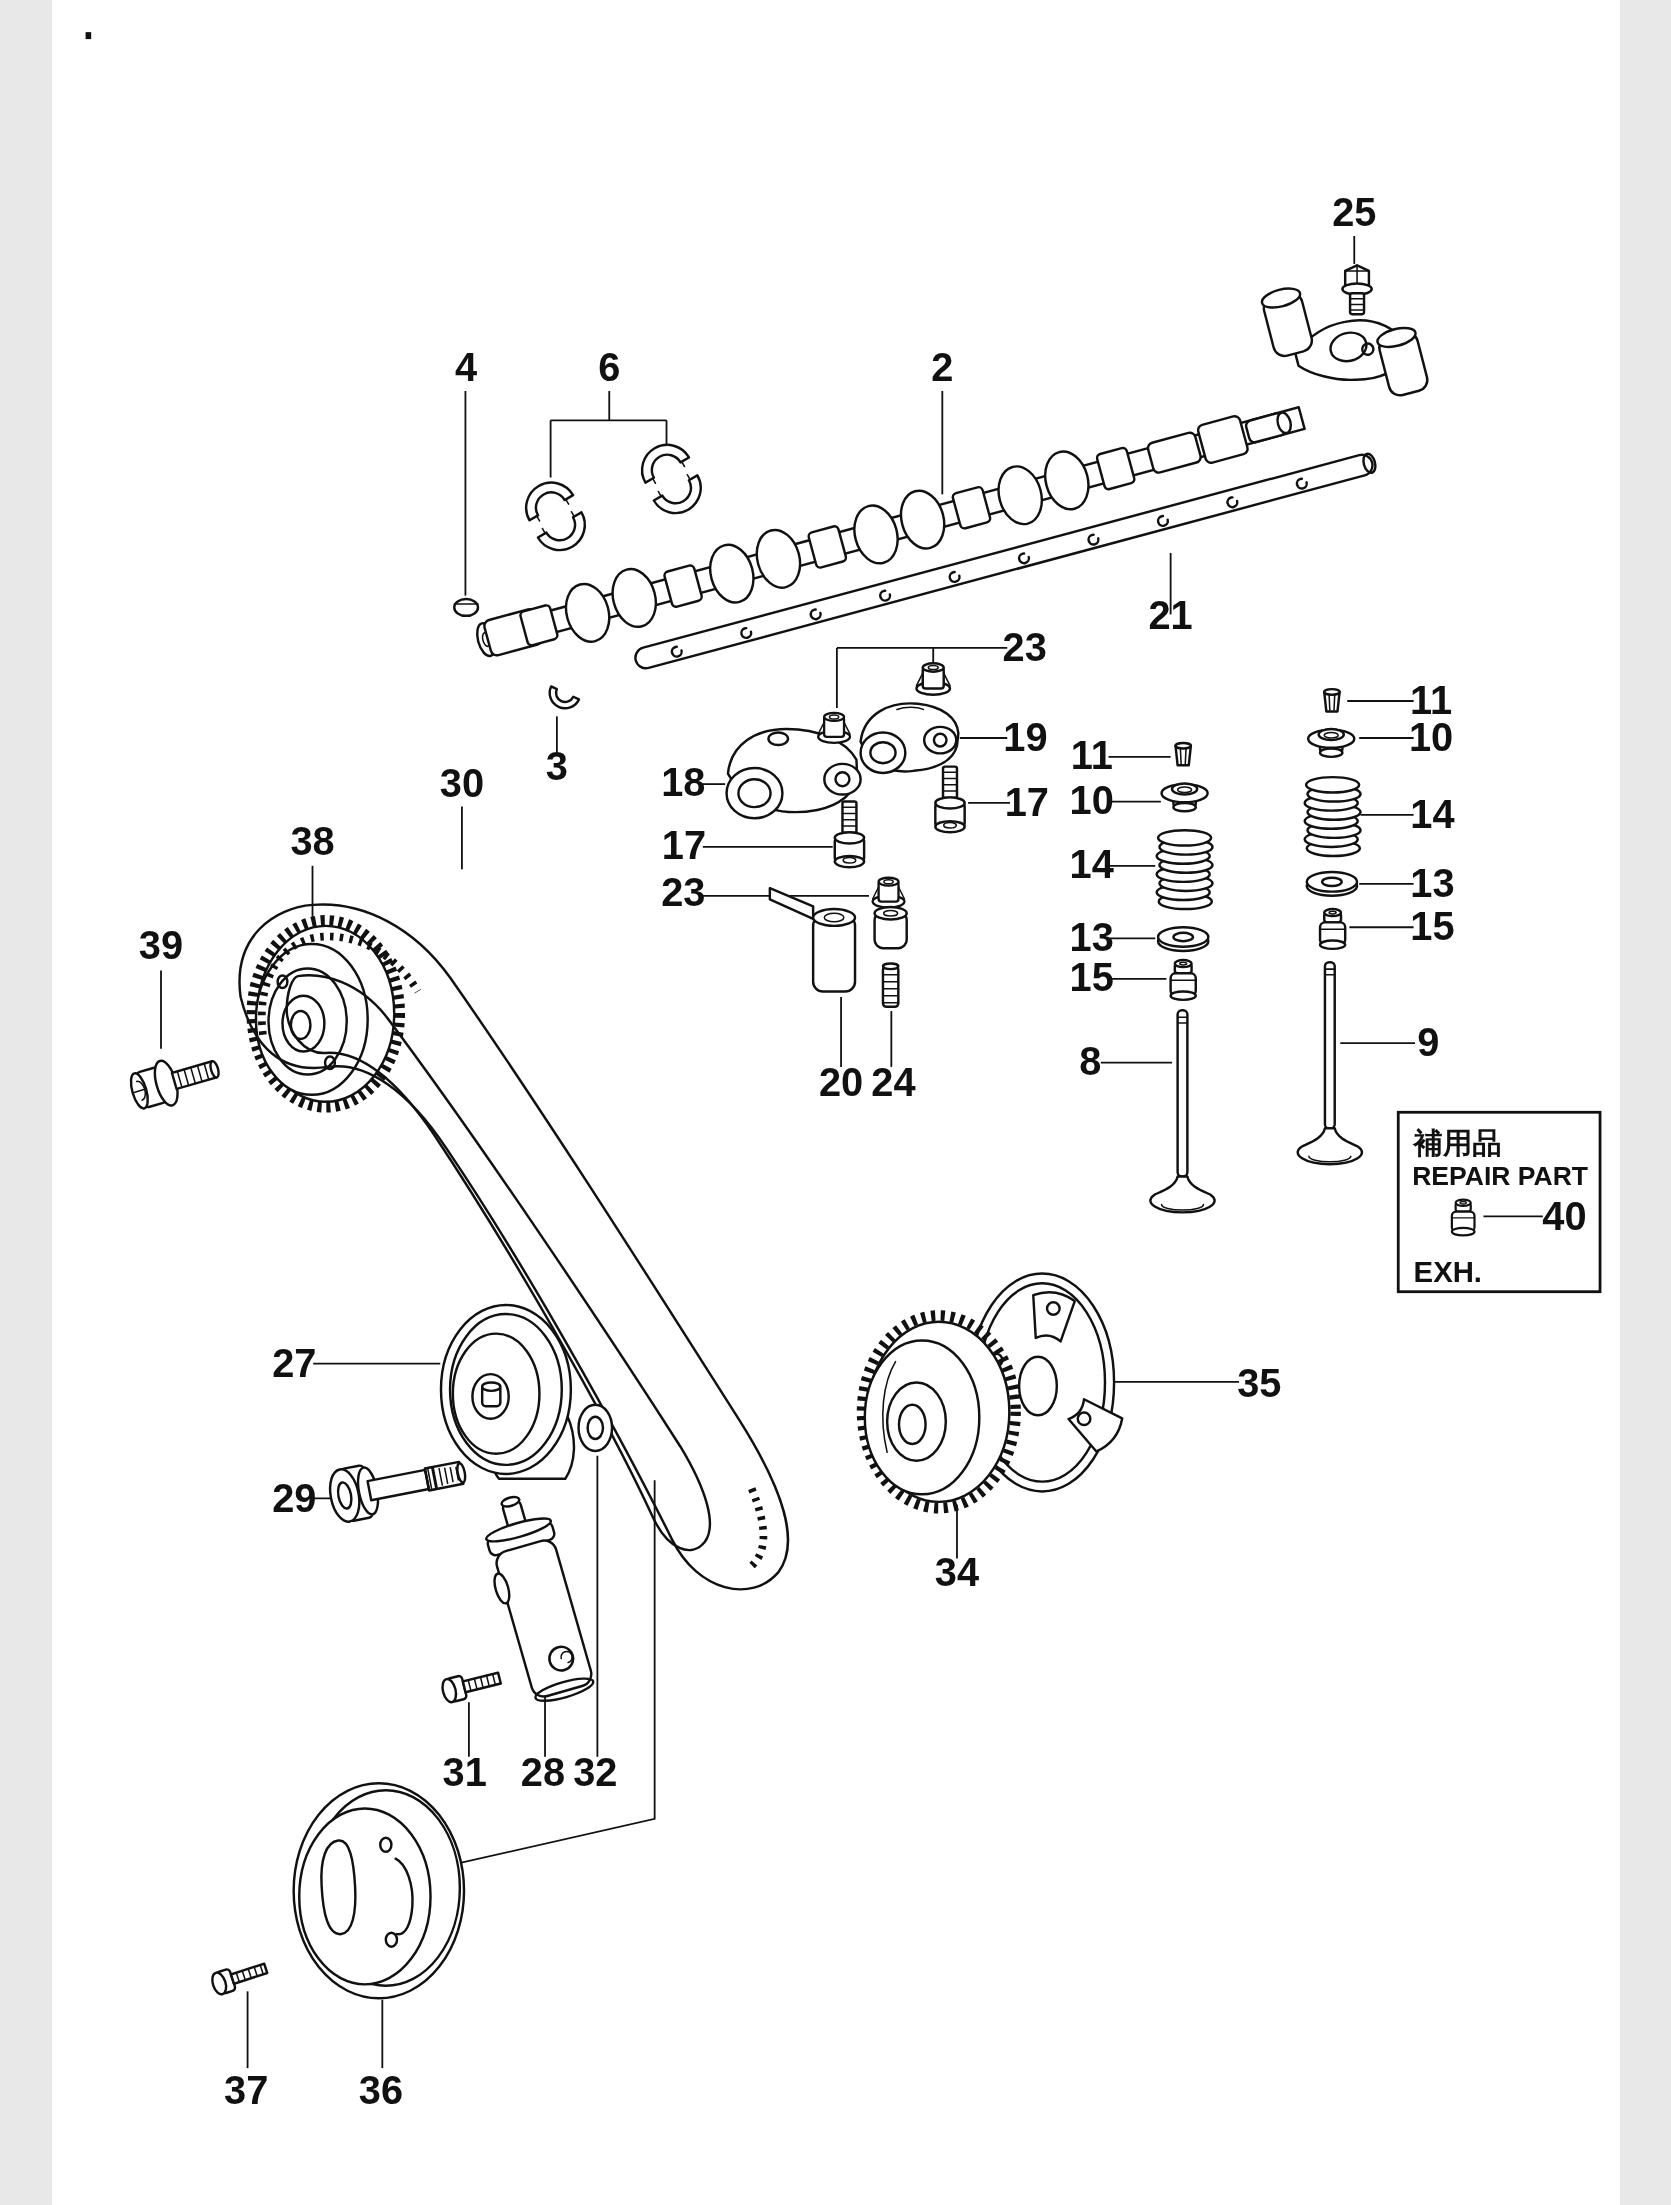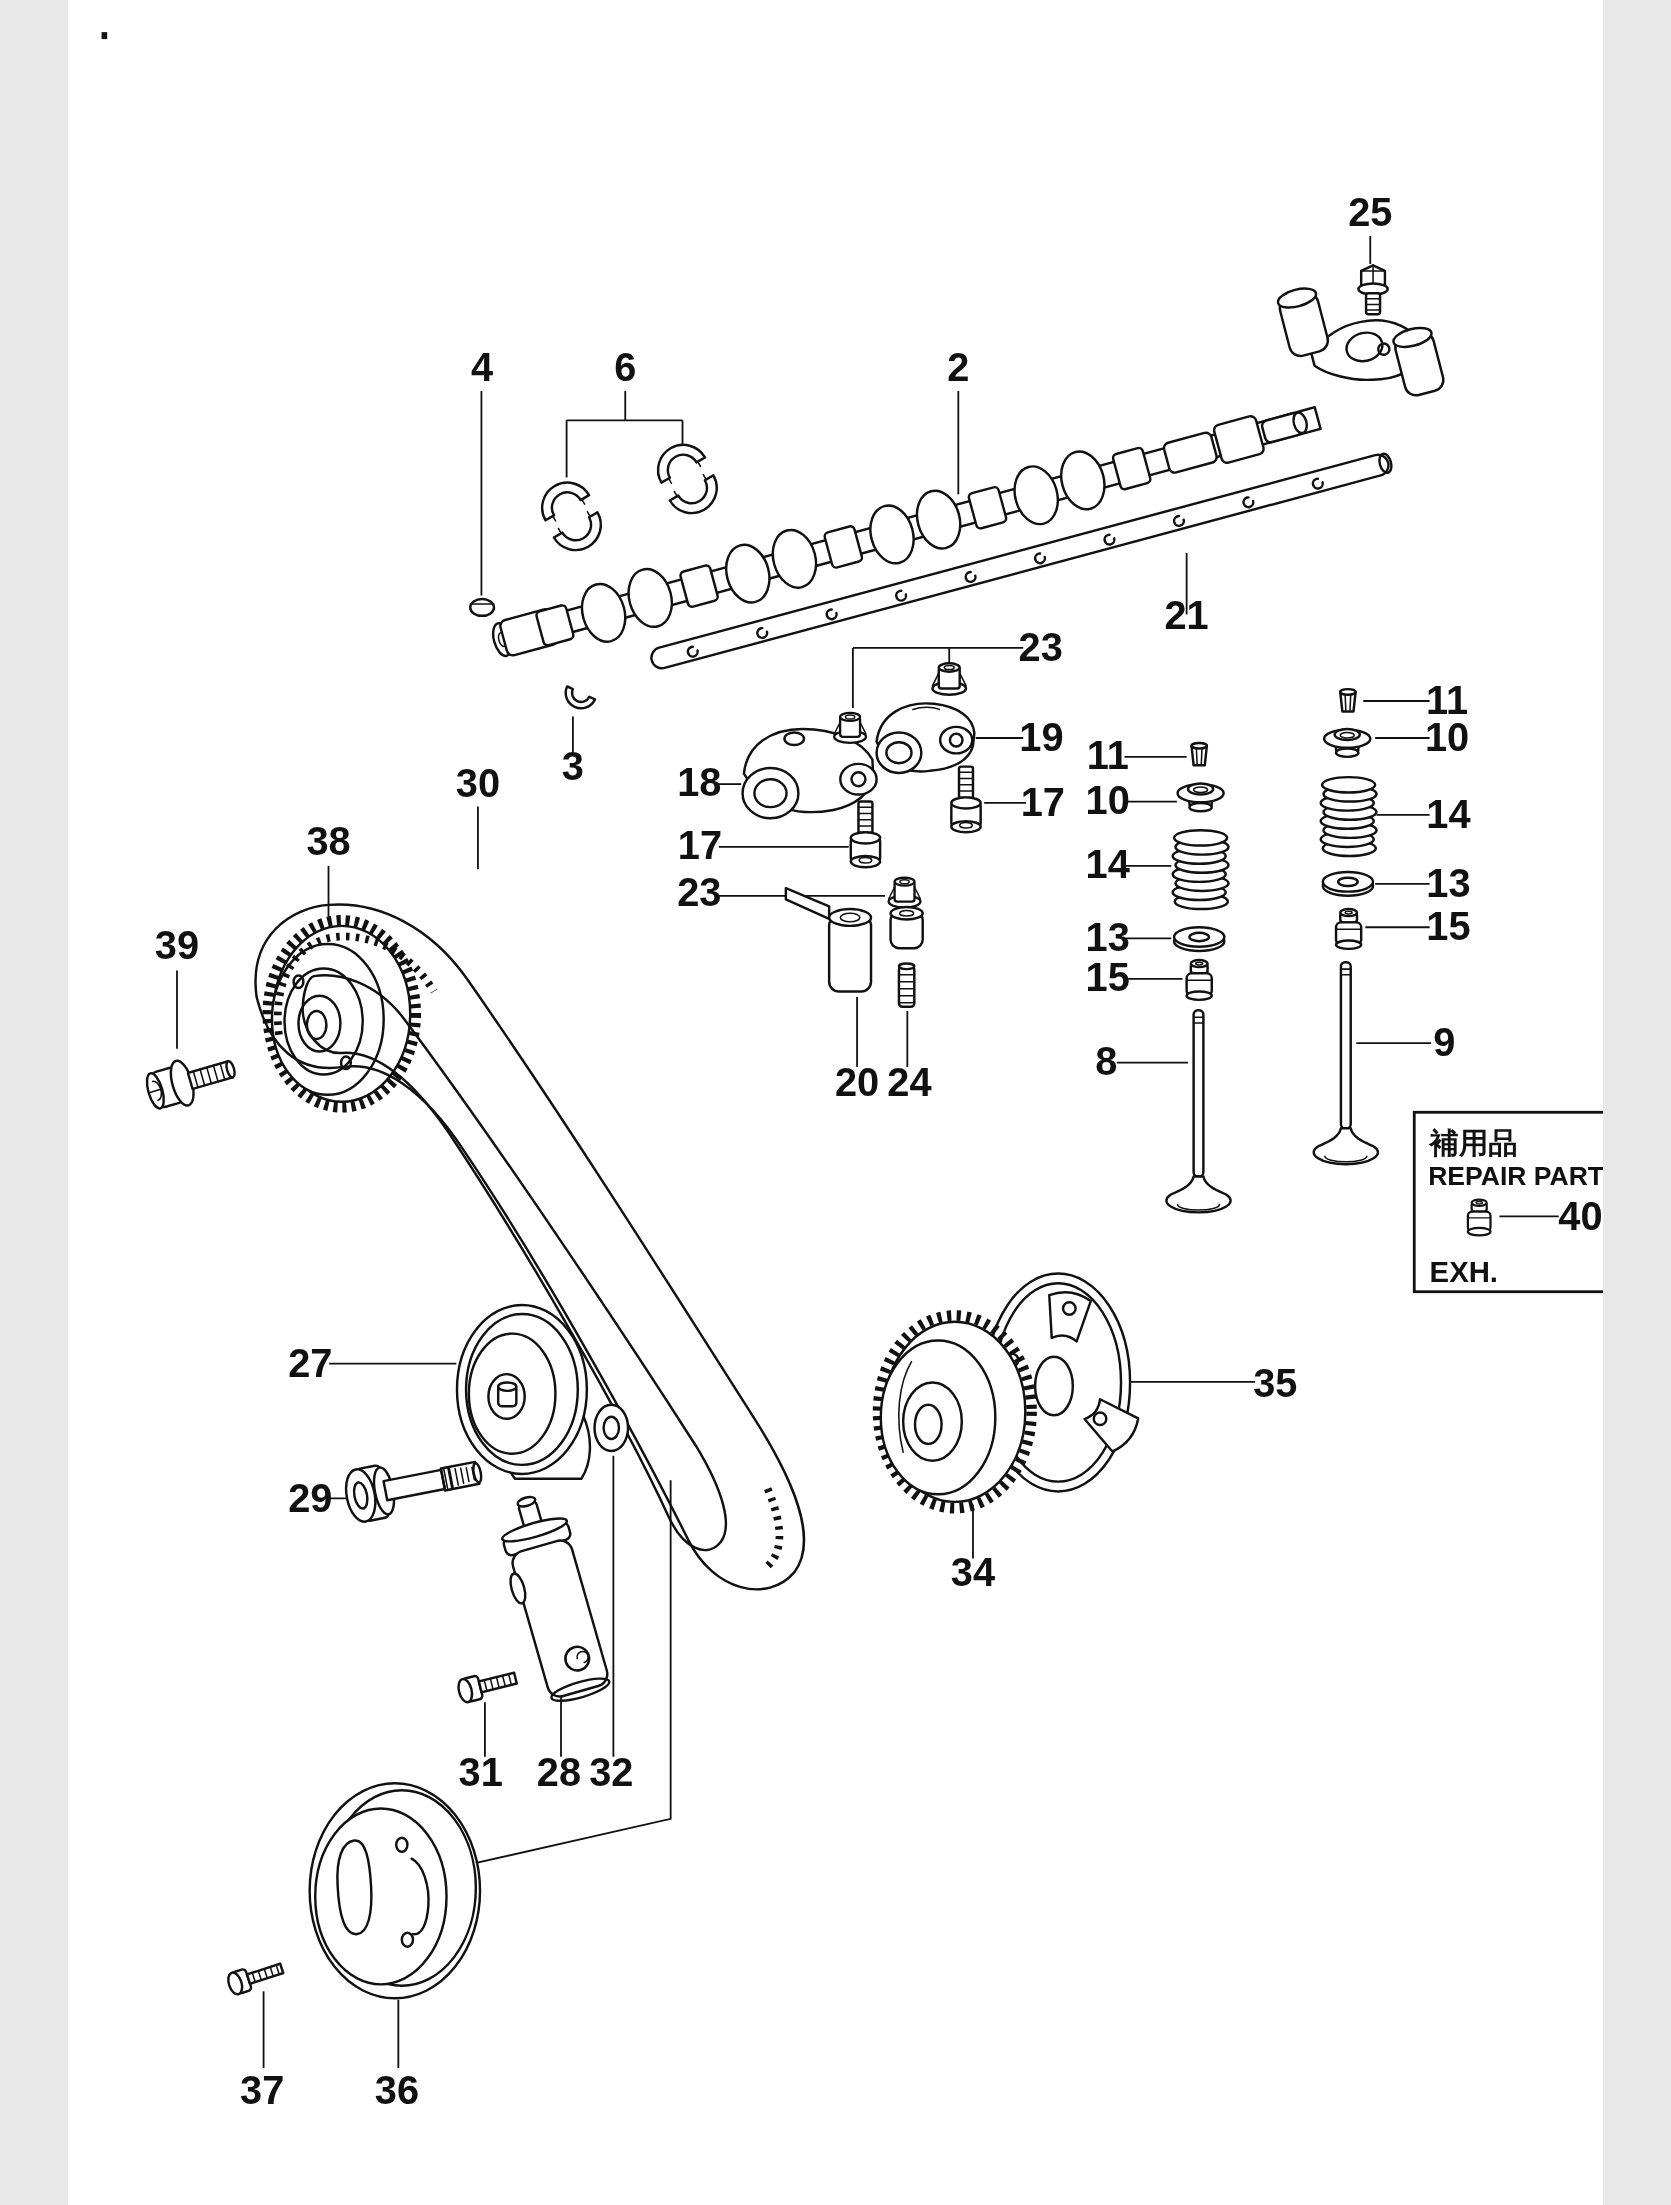--- a/index.html
+++ b/index.html
@@ -1,17 +1,17 @@
 <!DOCTYPE html>
 <html style="font-size:11.2px"><head>
 <meta charset="utf-8">
 <style>
   html,body{margin:0;padding:0;background:#e8e8e8;}
   .stage{position:relative;width:1535px;height:2205px;background:#ffffff;margin:0 auto;overflow:hidden;
-         font-family:"Liberation Sans",sans-serif;}
+         font-family:"Liberation Sans",sans-serif;padding-left:33px;}
   svg{position:absolute;left:0;top:0;}
   .p  {stroke:#111;stroke-width:3.5;fill:#fff;stroke-linejoin:round;stroke-linecap:round;}
   .pn {stroke:#111;stroke-width:3.5;fill:none;stroke-linejoin:round;stroke-linecap:round;}
   .d  {stroke:#111;stroke-width:2.2;fill:none;stroke-linecap:round;}
   .ld {stroke:#111;stroke-width:2.6;fill:none;stroke-linecap:butt;}
   .teeth{stroke:#111;fill:none;}
   .lbl{font-family:"Liberation Sans",sans-serif;font-weight:bold;font-size:57px;fill:#111;text-anchor:middle;}
   .boxlbl{font-family:"Liberation Sans",sans-serif;font-weight:bold;fill:#111;text-anchor:start;}
 </style>
 </head>

